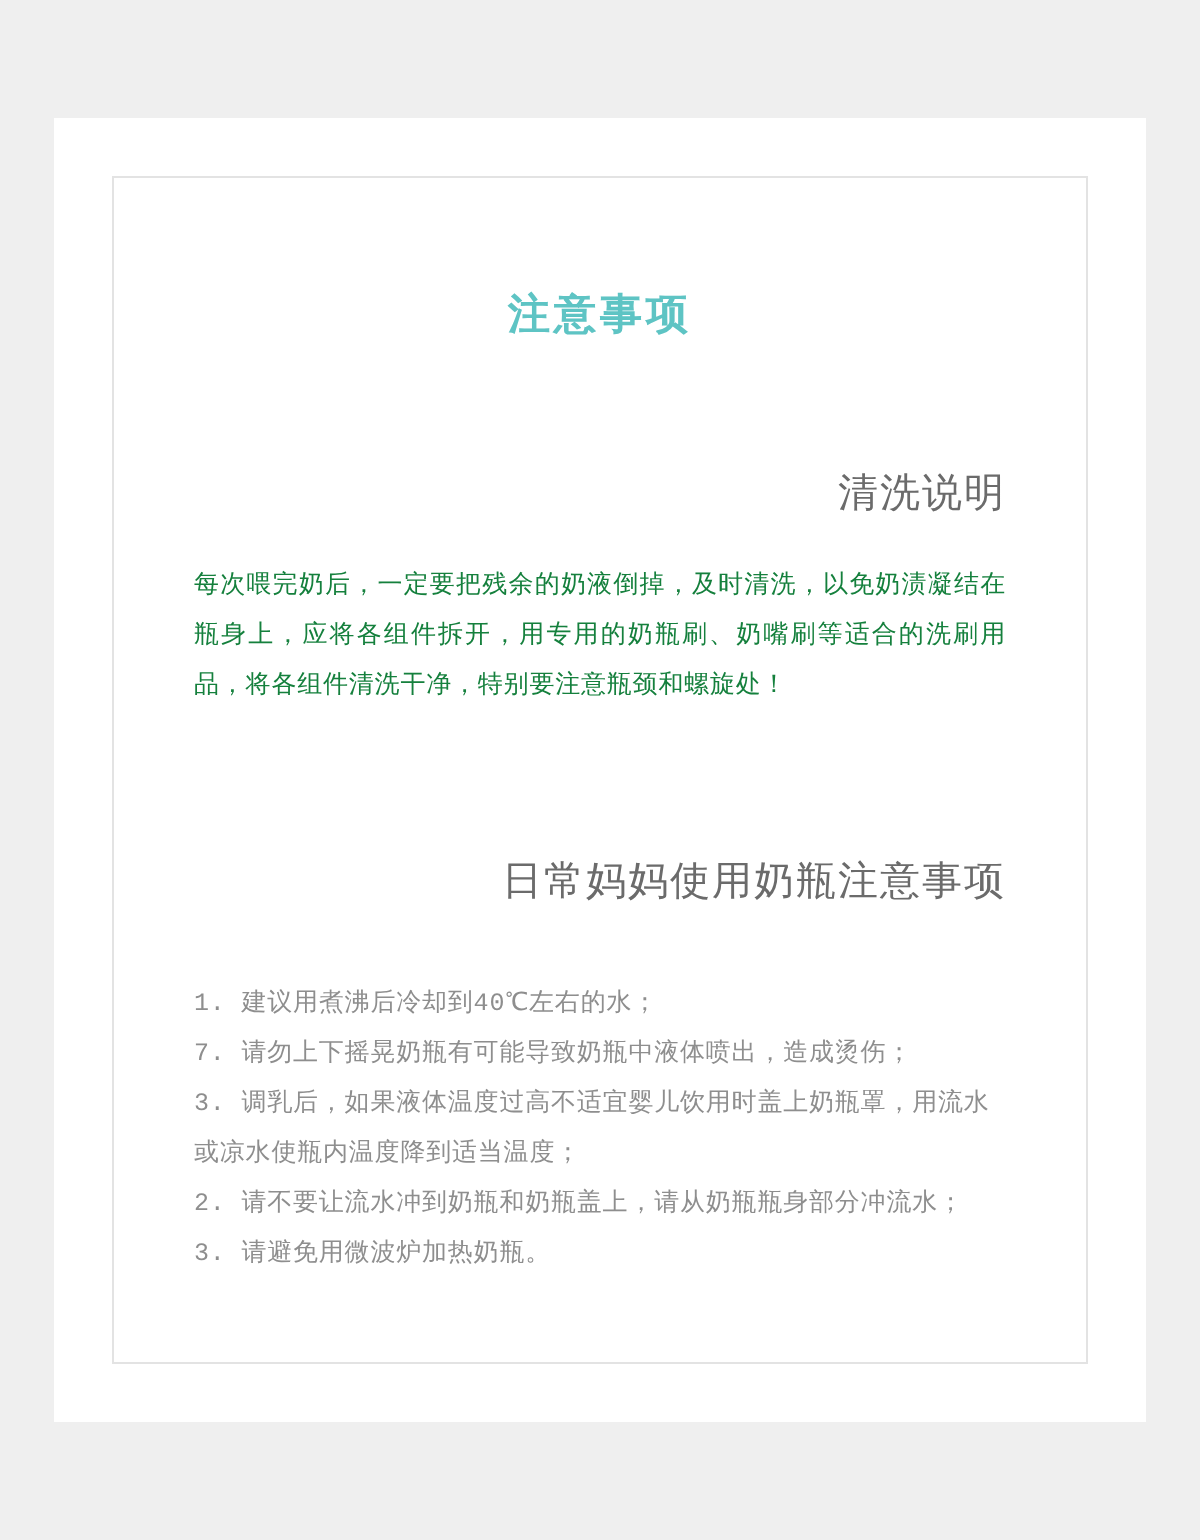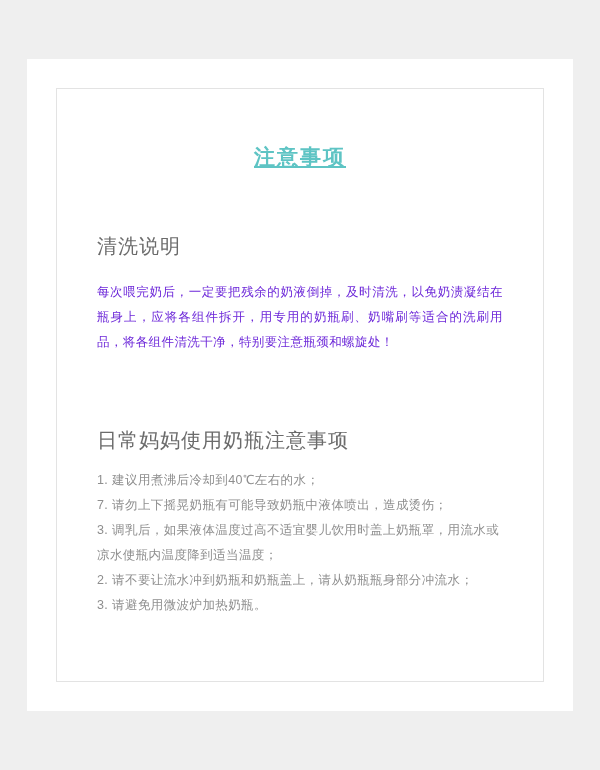--- a/index.html
+++ b/index.html
@@ -38,55 +38,56 @@
     width: 406px;
   }
   .doc-title {
     text-align: center;
     color: #5ec4c4;
     font-size: 21px;
     font-weight: bold;
     letter-spacing: 2px;
     margin: 0;
     padding-top: 24px;
-    text-decoration: underline;
   }
   .section {
     margin-top: 0;
   }
   .section-heading {
     color: #6b6b6b;
     font-weight: normal;
     margin: 0;
+    text-align: right;
   }
   .heading-1 {
     font-size: 20px;
     margin-top: 62px;
     margin-bottom: 20px;
     letter-spacing: 1px;
   }
   .heading-2 {
     font-size: 20px;
     margin-top: 72px;
-    margin-bottom: 14px;
+    margin-bottom: 36px;
     letter-spacing: 1px;
     font-family: Liberation Serif, serif;
   }
   .body-text {
-    color: #6d28d9;
+    color: #15803d;
     font-size: 12.5px;
     line-height: 25px;
     margin: 0;
     text-align: justify;
     letter-spacing: 0.4px;
   }
   .list {
     margin: 0;
     padding: 0;
     list-style: none;
+    font-family: Liberation Mono, monospace;
   }
   .list li {
     color: #8e8e8e;
     font-size: 12.5px;
     line-height: 25px;
     letter-spacing: 0.4px;
   }
 </style>
 </head>
 <body>

